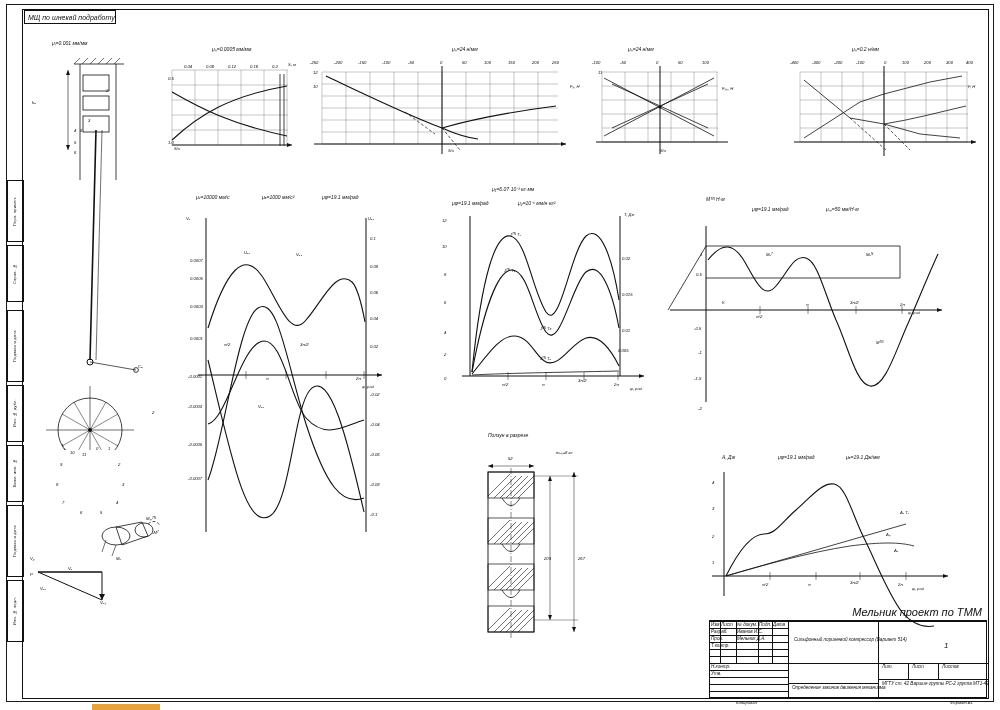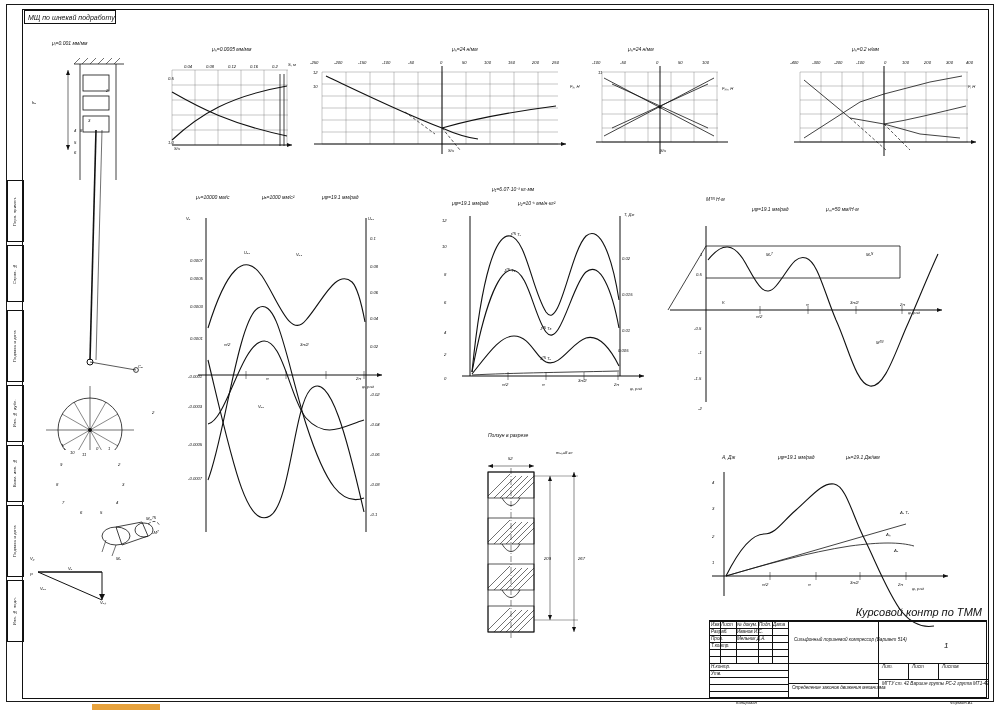--- a/index.html
+++ b/index.html
@@ -601,21 +601,21 @@
       <path d="M88 24 l-2 5 l4 0 z" fill="#111"></path>
       <path d="M88 168 l-2 -5 l4 0 z" fill="#111"></path>
       <line x1="112" y1="20" x2="112" y2="180" stroke="#111" stroke-width=".5"></line>
       <path d="M112 20 l-2 5 l4 0 z" fill="#111"></path>
       <path d="M112 180 l-2 -5 l4 0 z" fill="#111"></path>
       <line x1="72" y1="24" x2="116" y2="24" stroke="#111" stroke-width=".4"></line>
       <line x1="72" y1="168" x2="116" y2="168" stroke="#111" stroke-width=".4"></line>
     </svg>
   </div>
 
-  <div class="head" style="position:absolute; right:18px; bottom:92px; font-size:11px; font-style:italic; color:#111;">Курсовой контр по ТММ</div>
+  <div class="head" style="position:absolute; right:18px; bottom:92px; font-size:11px; font-style:italic; color:#111;">Мельник проект по ТММ</div>
 
   <div class="tb">
 
     <div class="ln" style="left:0; top:0; width:100%; height:1px;"></div>
     <div class="ln" style="left:10px; top:0; width:1px; height:42px;"></div>
     <div class="ln" style="left:26px; top:0; width:1px; height:42px;"></div>
     <div class="ln" style="left:48px; top:0; width:1px; height:42px;"></div>
     <div class="ln" style="left:62px; top:0; width:1px; height:42px;"></div>
     <div class="ln" style="left:78px; top:0; width:1px; height:78px;"></div>
     <div class="ln" style="left:168px; top:0; width:1px; height:78px;"></div>

